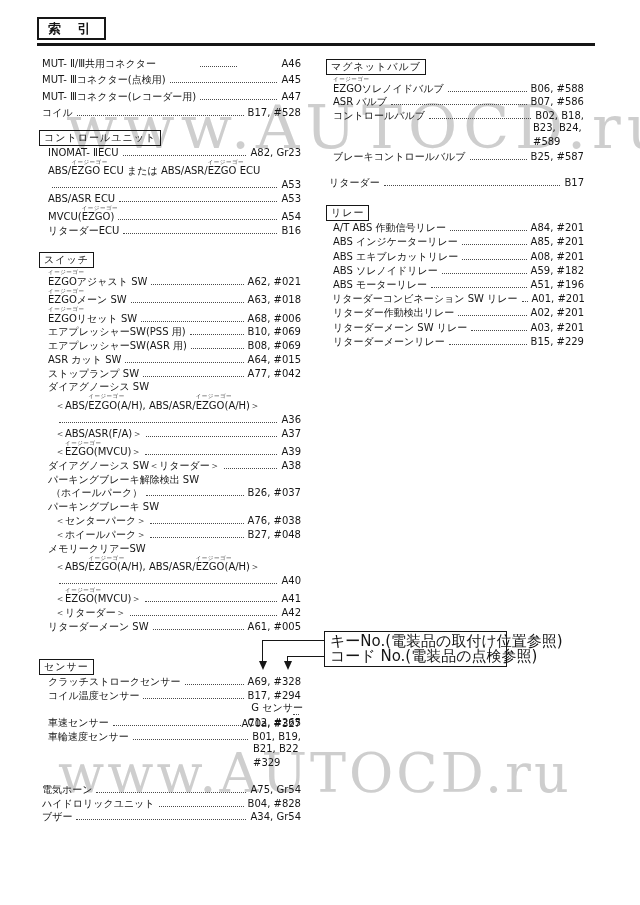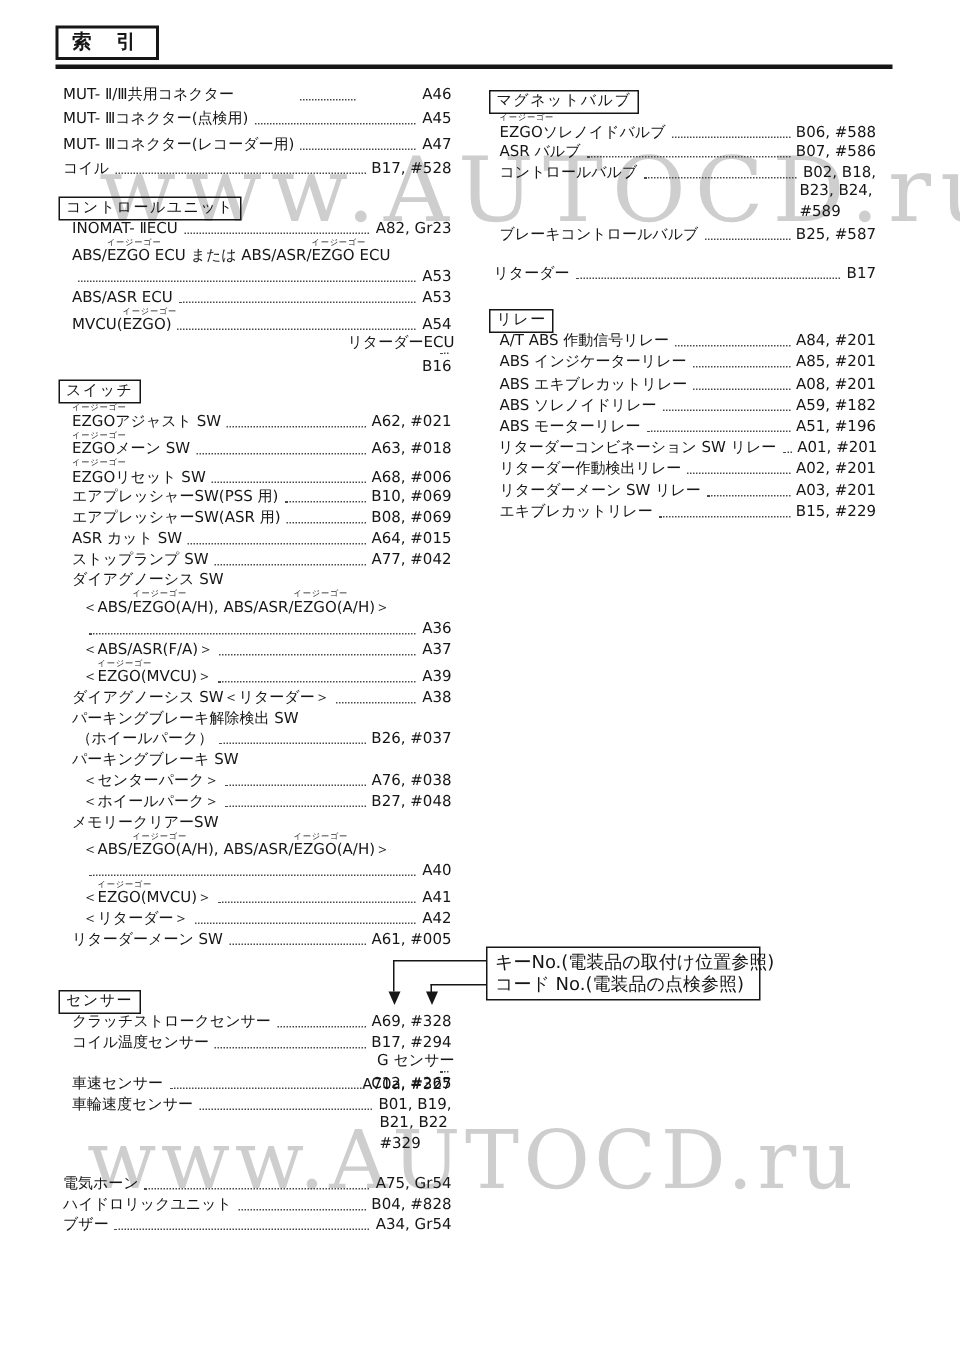--- a/index.html
+++ b/index.html
@@ -61,21 +61,21 @@
     position:absolute;left:0;top:-6.5px;
     font-size:5.5px;line-height:6px;letter-spacing:.5px;
     color:#2a2a2a;white-space:nowrap;
   }
 
   
   #note-box{
     position:absolute;left:324px;top:631px;width:172px;
     border:1px solid #161616;
     padding:2px 4px 2px 5px;
-    font-size:12px;line-height:15px;white-space:nowrap;
+    font-size:15px;line-height:15px;white-space:nowrap;
     background:#fff;
   }
   .conn{position:absolute;background:#161616;}
   #conn-h1{left:262px;top:640px;width:62px;height:1px;}
   #conn-v1{left:262px;top:640px;width:1px;height:21px;}
   #conn-h2{left:287px;top:656px;width:37px;height:1px;}
   #conn-v2{left:287px;top:656px;width:1px;height:6px;}
   .down-arrow{
     position:absolute;width:0;height:0;
     border-left:4px solid transparent;
@@ -136,21 +136,21 @@
         <div class="row" style="height: 13.8px; padding-left: 11px;">
           <span class="lbl">ABS/ASR ECU</span>
           <span class="leader"></span>
           <span class="ref">A53</span>
         </div>
         <div class="row" style="height: 18.5px; padding-left: 11px;">
           <span class="lbl">MVCU(<span class="rb">EZGO<span class="rt">イージーゴー</span></span>)</span>
           <span class="leader"></span>
           <span class="ref">A54</span>
         </div>
-        <div class="row" style="height: 13.8px; padding-left: 11px; flex-direction: column;">
+        <div class="row" style="height: 13.8px; padding-left: 11px;">
           <span class="lbl">リターダーECU</span>
           <span class="leader"></span>
           <span class="ref">B16</span>
         </div>
       </div>
       <div class="section" style="top: 248px;">
         <div class="hdr-row" style="height: 21px;"><span class="sec-header">スイッチ</span></div>
         <div class="row" style="height: 18.5px; padding-left: 11px;">
           <span class="lbl"><span class="rb">EZGO<span class="rt">イージーゴー</span></span>アジャスト SW</span>
           <span class="leader"></span>
@@ -375,21 +375,21 @@
           <span class="lbl">リターダー作動検出リレー</span>
           <span class="leader"></span>
           <span class="ref">A02, #201</span>
         </div>
         <div class="row" style="height: 14.2px; padding-left: 9px;">
           <span class="lbl">リターダーメーン SW リレー</span>
           <span class="leader"></span>
           <span class="ref">A03, #201</span>
         </div>
         <div class="row" style="height: 14.2px; padding-left: 9px;">
-          <span class="lbl">エキブレカットリレー</span>
+          <span class="lbl">リターダーメーンリレー</span>
           <span class="leader"></span>
           <span class="ref">B15, #229</span>
         </div>
       </div>
     </div>
 
   <div class="conn" id="conn-h1"></div>
   <div class="conn" id="conn-v1"></div>
   <div class="conn" id="conn-h2"></div>
   <div class="conn" id="conn-v2"></div>

